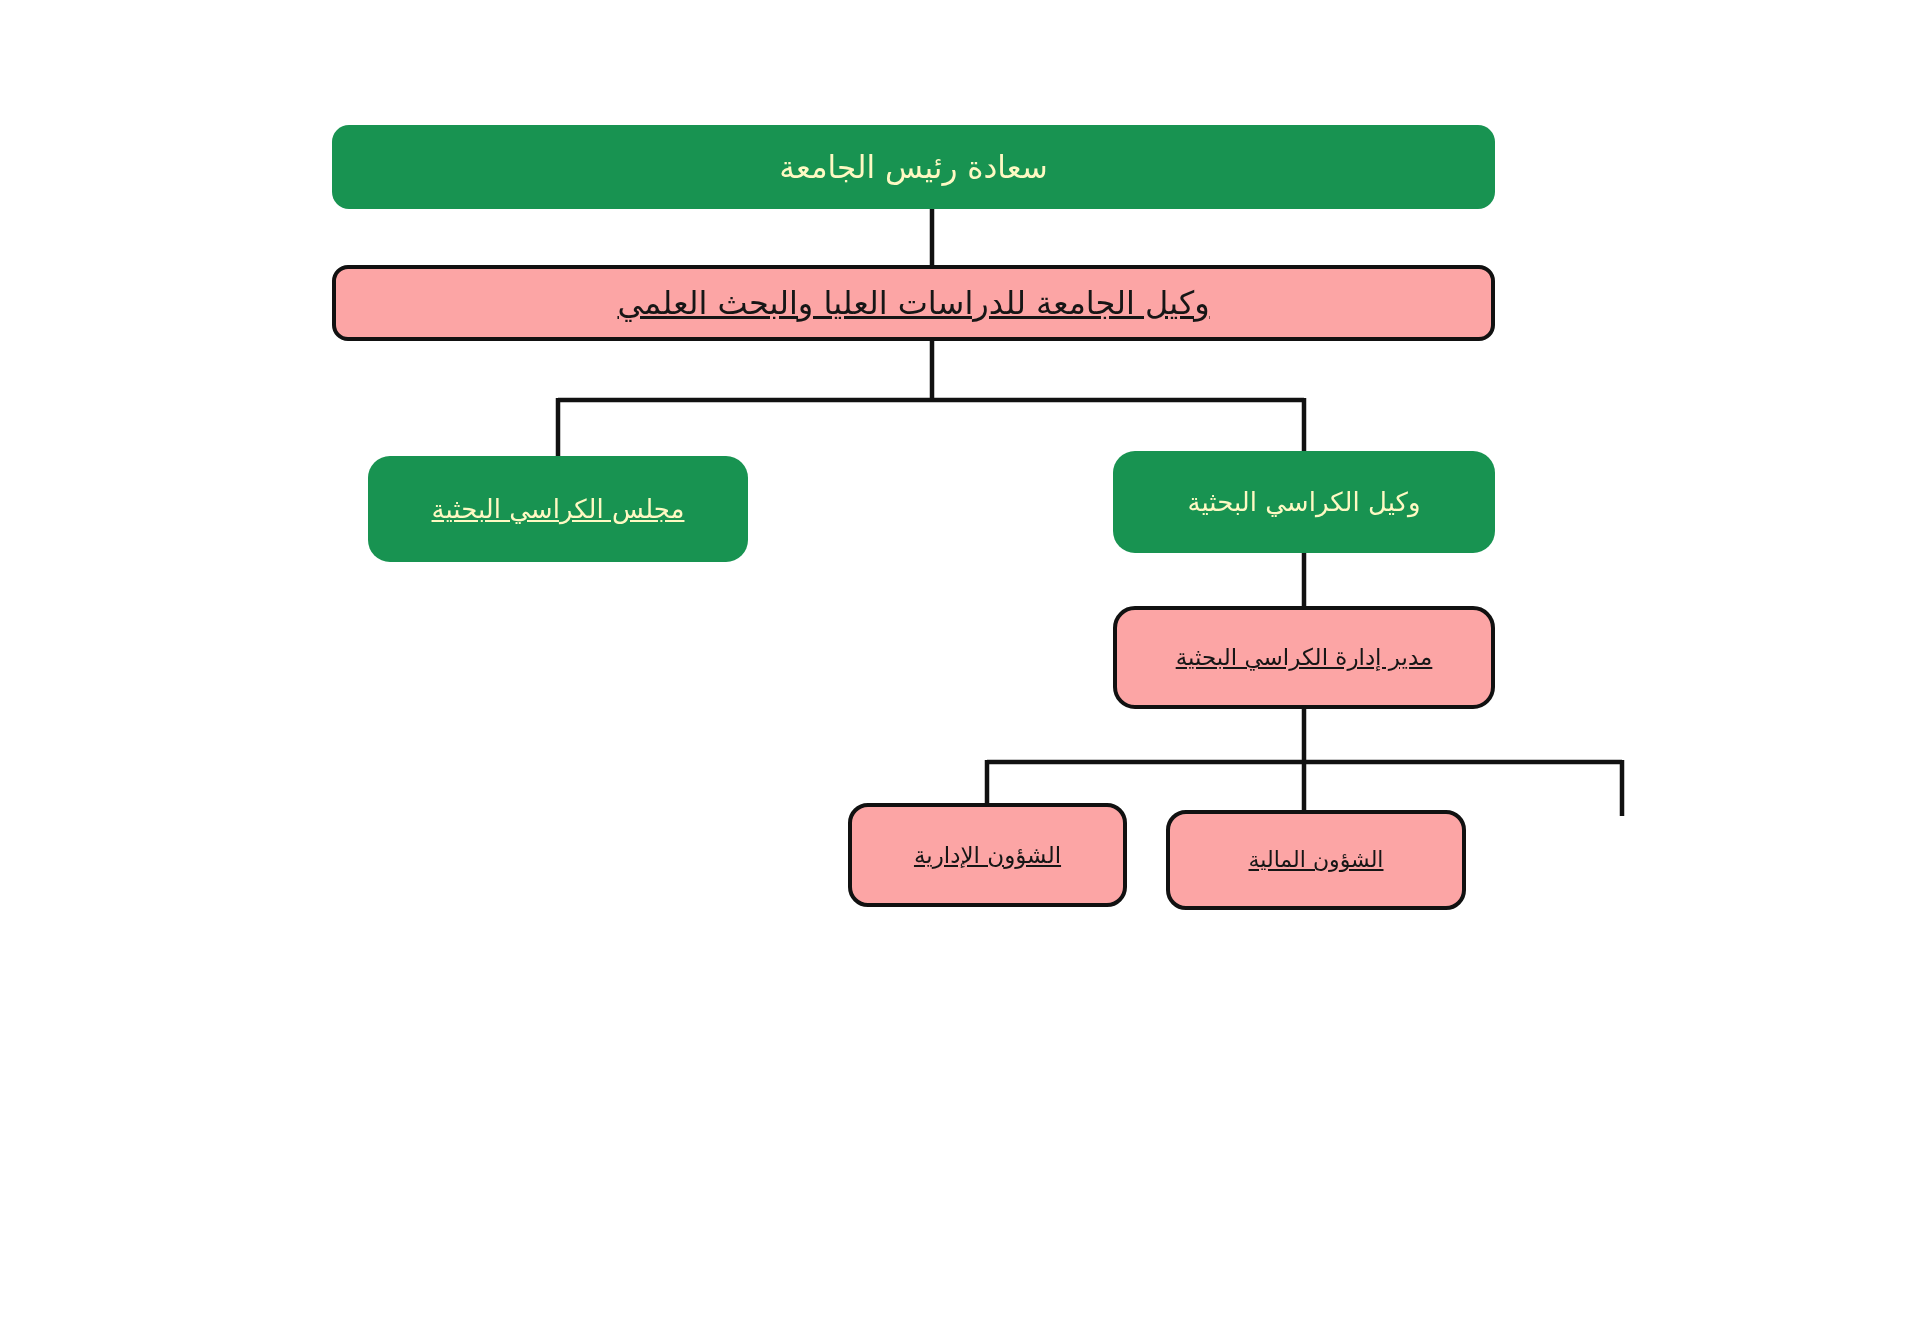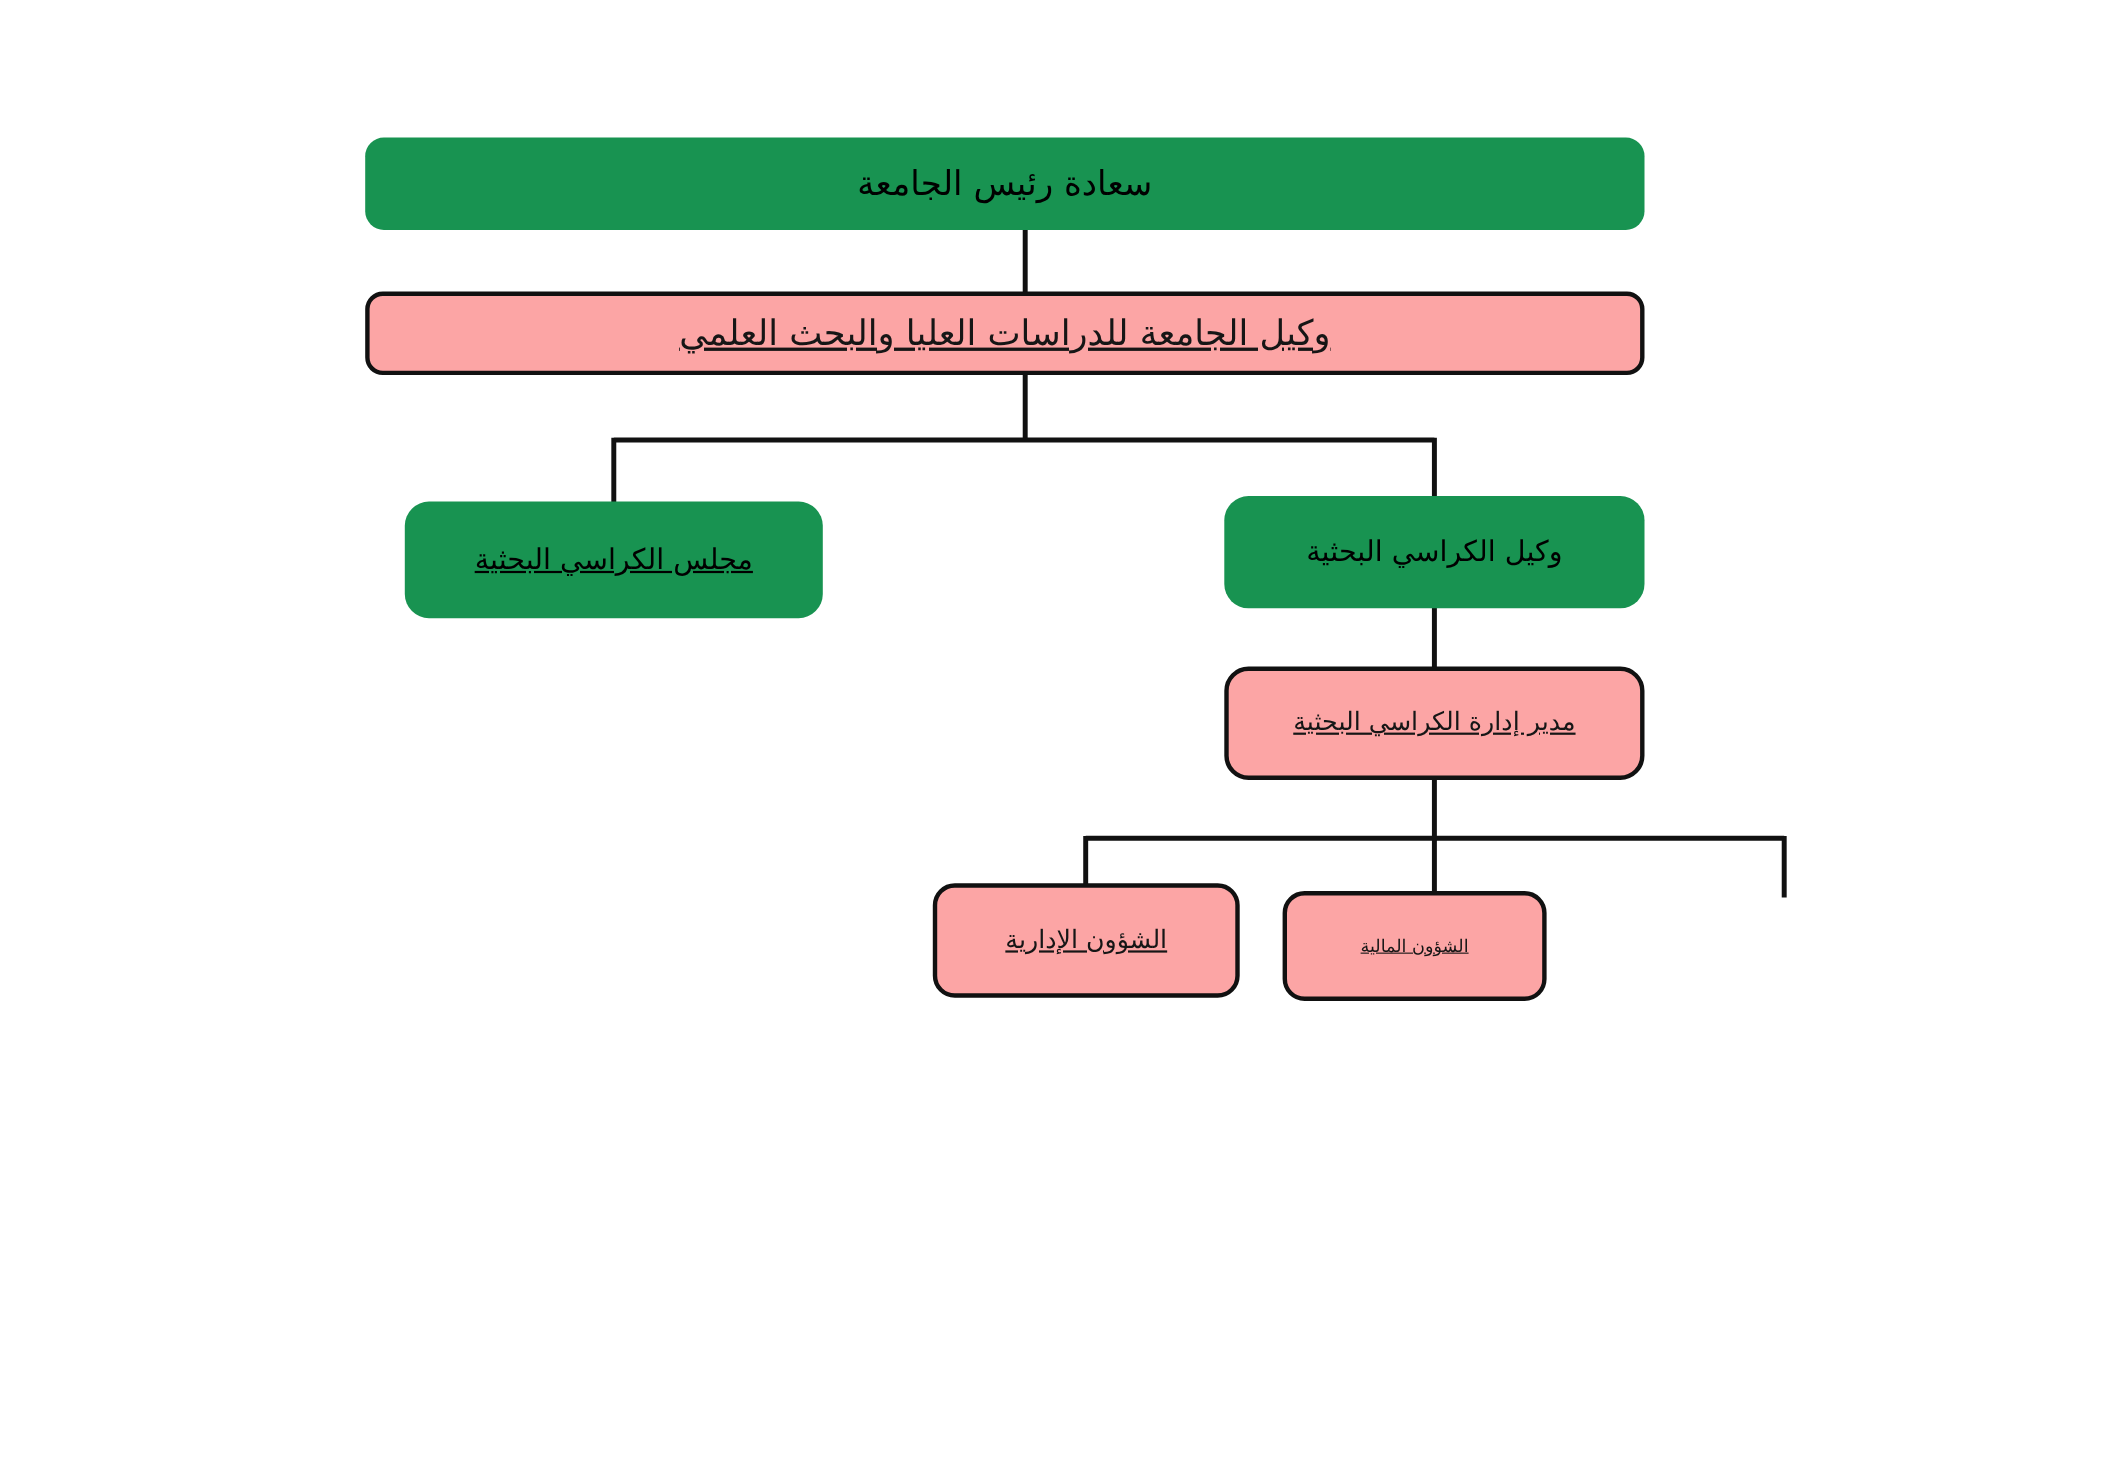--- a/index.html
+++ b/index.html
@@ -24,37 +24,37 @@
     position:absolute;
     box-sizing:border-box;
     display:flex;align-items:center;justify-content:center;
     text-align:center;
     direction:rtl;
     line-height:1.25;
     white-space:nowrap;
   }
   .node.green{
     background:var(--green);
-    color:#000000;
+    color:#fef9c3;
     border-radius:22px;
   }
   .node.outline{
     background:#fca5a5;
     border:4px solid var(--ink);
     color:var(--text-on-white);
     border-radius:18px;
     text-decoration:underline;
   }
   #n-president{left:332px;top:125px;width:1163px;height:84px;font-size:31px;border-radius:17px;}
   #n-vp{left:332px;top:265px;width:1163px;height:76px;font-size:32px;border-radius:16px;}
   #n-council{left:368px;top:456px;width:380px;height:106px;font-size:26px;text-decoration:underline;}
   #n-supervisor{left:1113px;top:451px;width:382px;height:102px;font-size:26px;}
   #n-director{left:1113px;top:606px;width:382px;height:103px;font-size:23px;border-radius:22px;}
   #n-admin{left:848px;top:803px;width:279px;height:104px;font-size:23px;border-radius:20px;}
-  #n-finance{left:1166px;top:810px;width:240px;height:100px;font-size:16px;border-radius:20px;text-align:right;}
+  #n-finance{left:1166px;top:810px;width:300px;height:100px;font-size:22px;border-radius:20px;text-align:right;}
   #n-support{left:1482px;top:813px;width:281px;height:104px;font-size:23px;border-radius:20px;}
 </style>
 </head>
 <body>
 
 <div class="canvas">
 
   <svg class="connectors" viewBox="0 0 1931 1330" xmlns="http://www.w3.org/2000/svg" aria-hidden="true">
     <path d="M932 209 V267
              M932 340 V400

